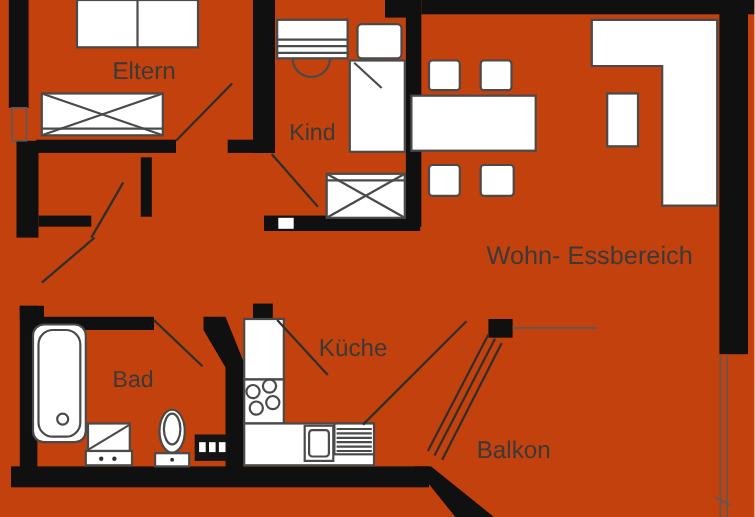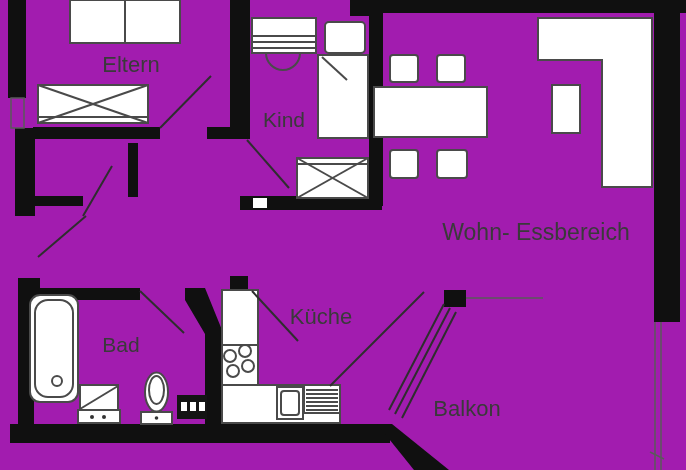--- a/index.html
+++ b/index.html
@@ -1,16 +1,16 @@
 <!DOCTYPE html>
 <html><head>
 <meta charset="utf-8">
 <style>
   html,body{margin:0;padding:0;background:#ffffff;}
-  .stage{position:relative;width:686px;height:470px;background:#a21caf;overflow:hidden;
+  .stage{position:relative;width:686px;height:470px;background:#c2410c;overflow:hidden;
          font-family:"Liberation Sans", sans-serif;}
   svg{display:block}
   .wall{fill:#101010;stroke:none;}
   .furn{fill:#ffffff;stroke:#4a4a4a;stroke-width:2;}
   .furnline{fill:none;stroke:#4a4a4a;stroke-width:2;}
   .thin{fill:none;stroke:#5a5a5a;stroke-width:1.5;}
   .door{fill:none;stroke:#2e2e2e;stroke-width:2;}
   .room-label{fill:#3a3a3a;}
 </style>
 </head>

